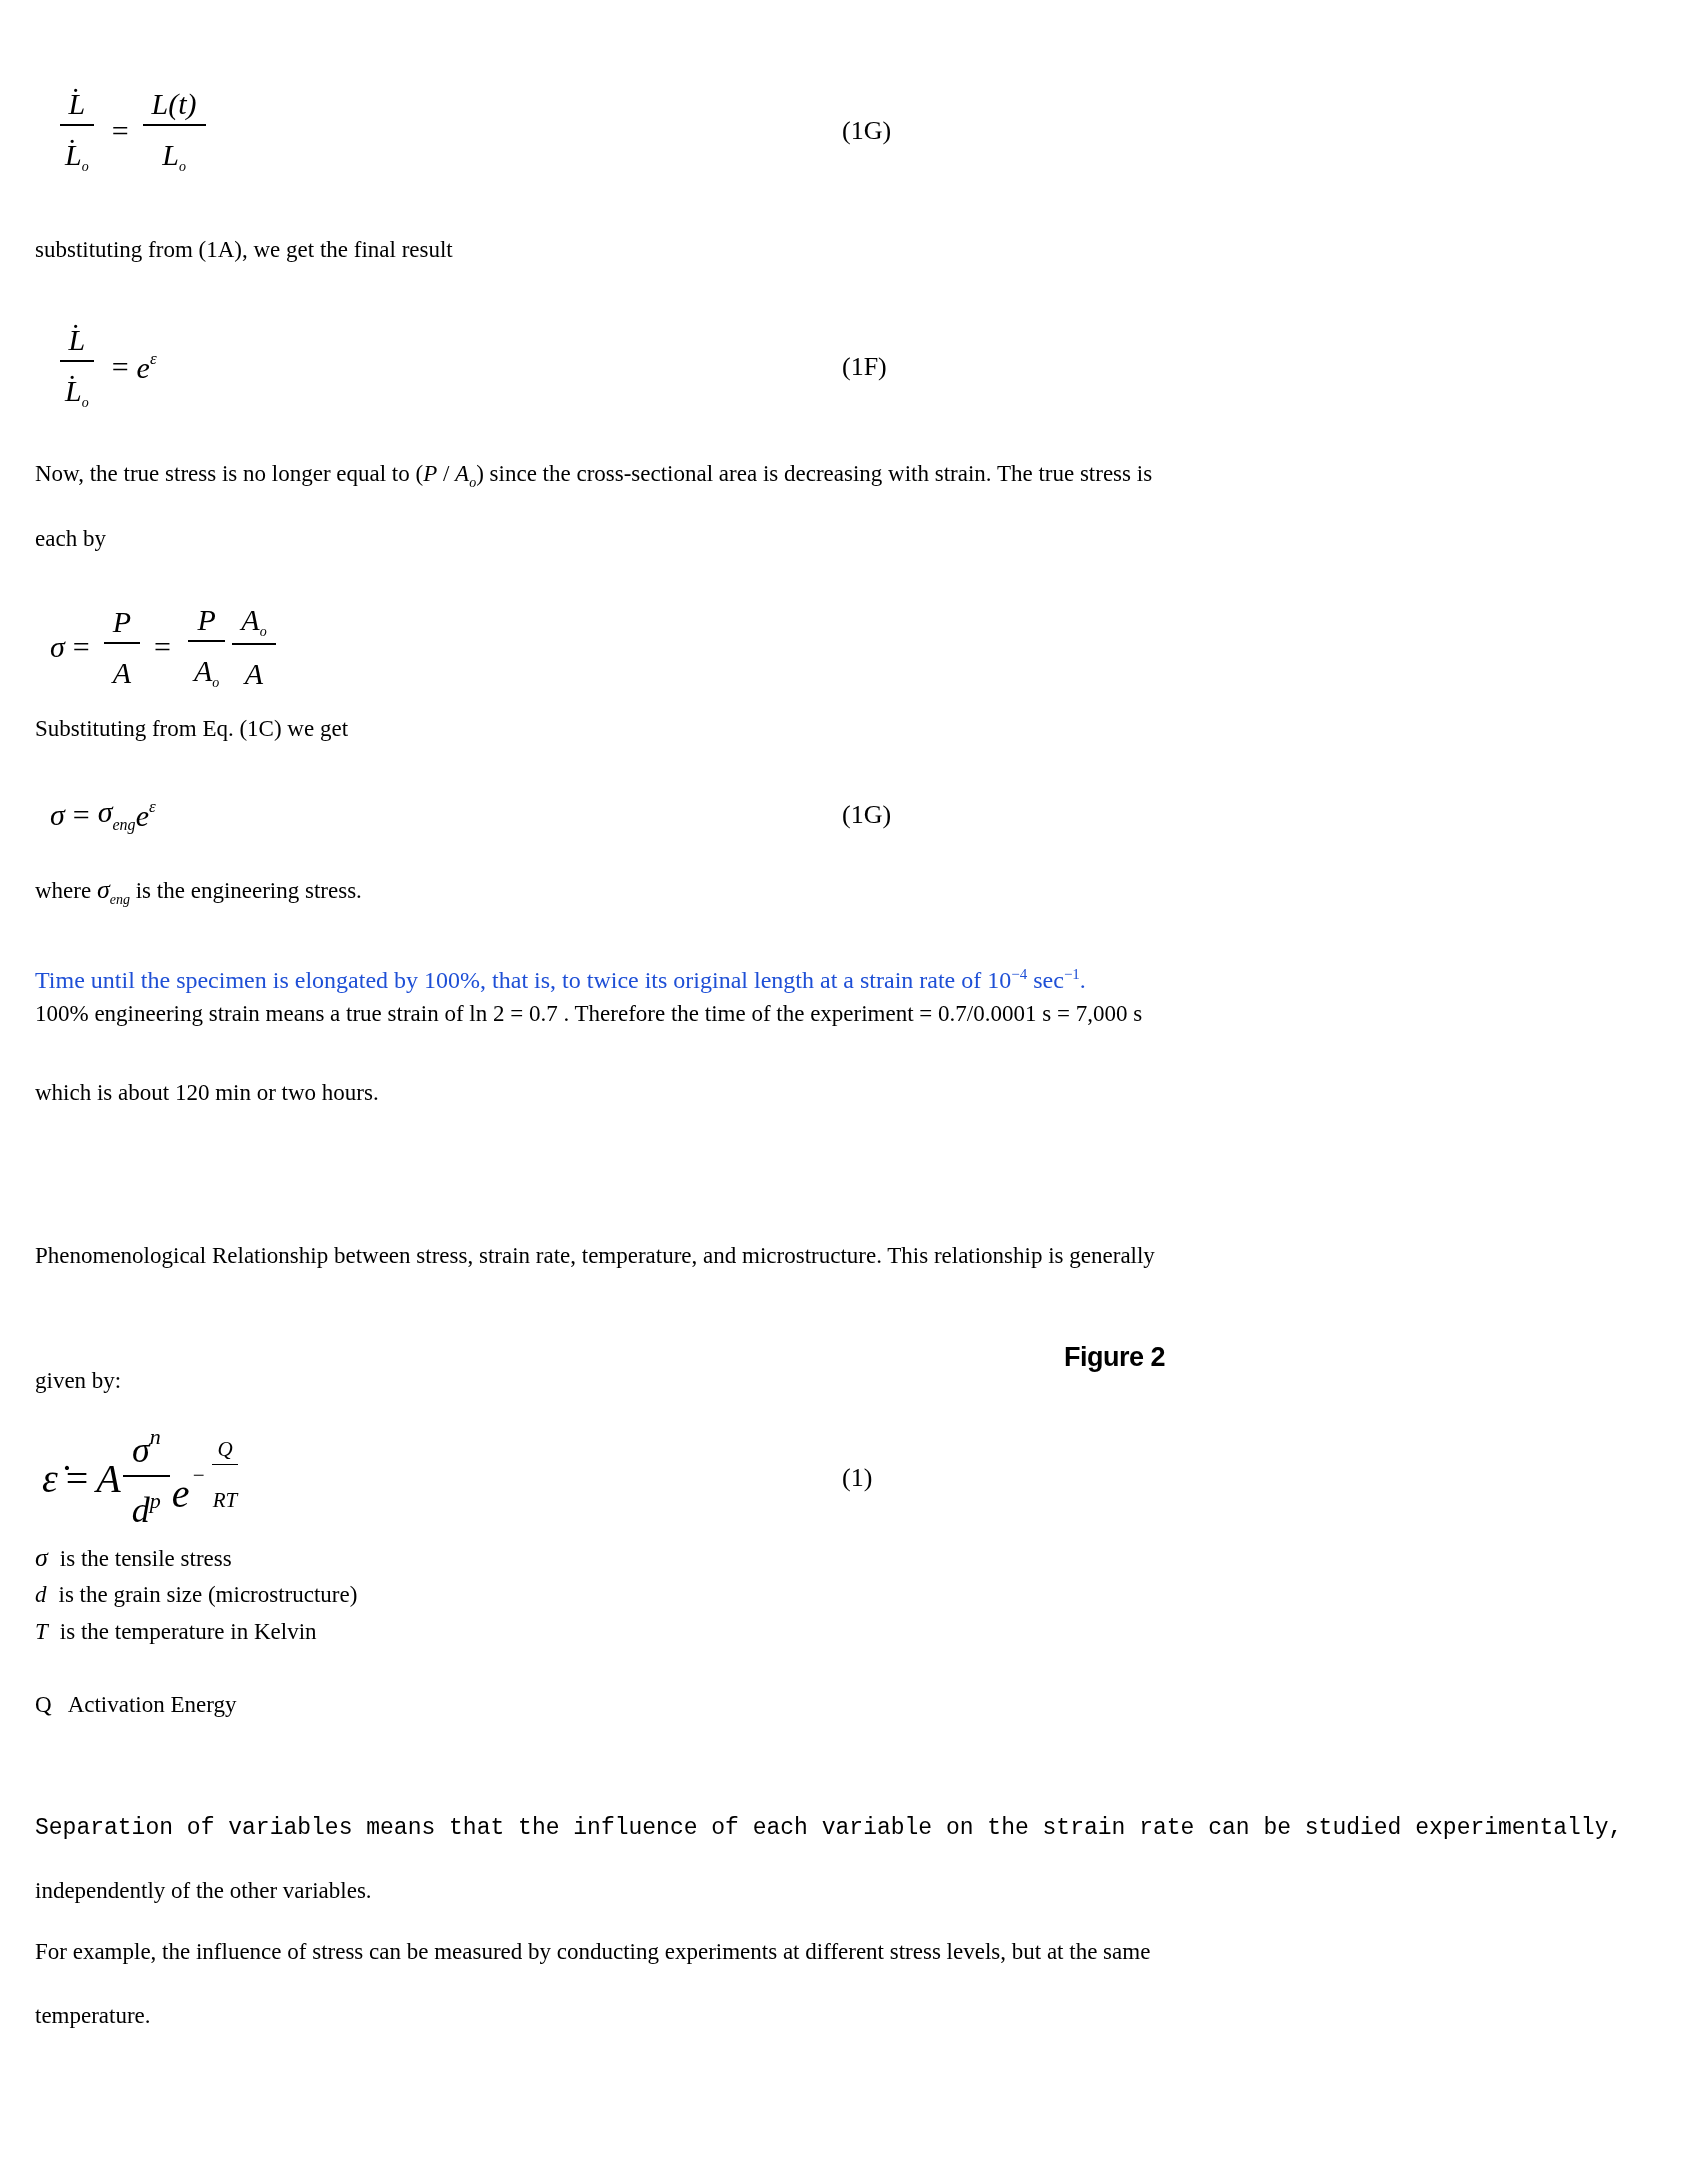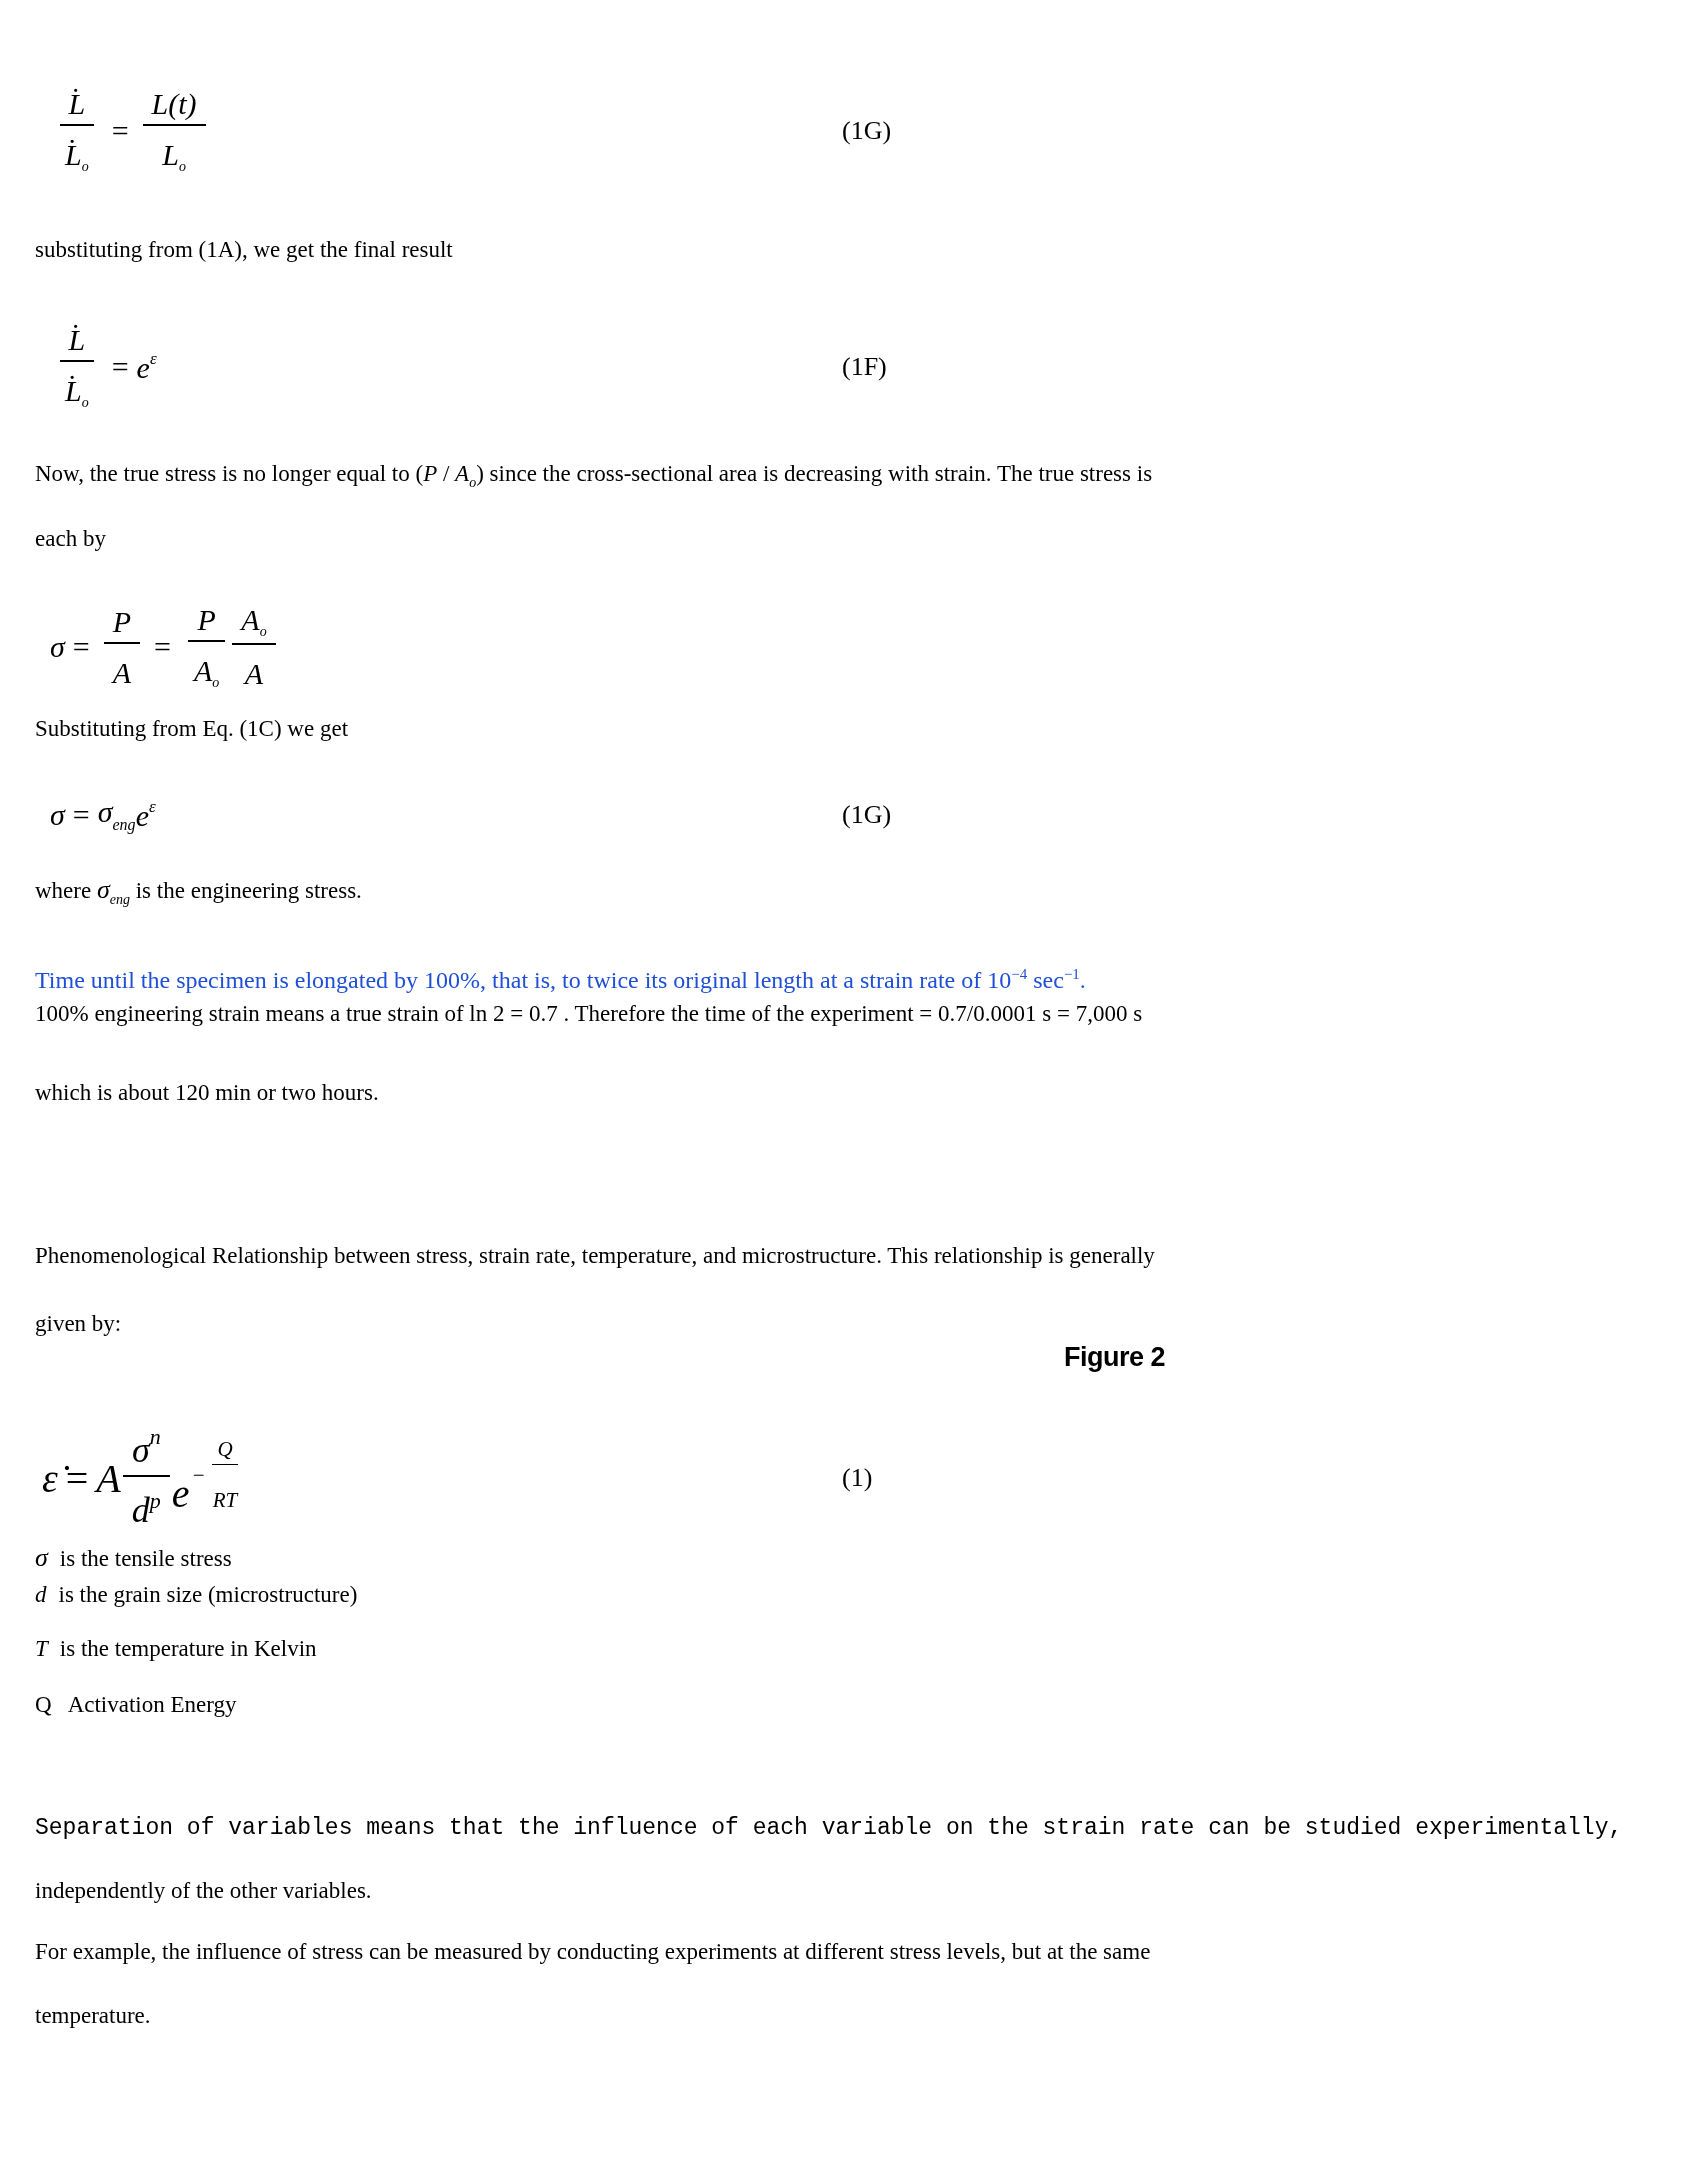--- a/index.html
+++ b/index.html
@@ -118,21 +118,21 @@
 
   <div class="line blue" style="top: 960px; font-size: 24px; color: rgb(30, 79, 214); text-align: right;">
     <span>Time until the specimen is elongated by 100%, that is, to twice its original length at a strain rate of 10</span><span class="spx">−4</span><span> sec</span><span class="spx">−1</span><span>.</span>
   </div>
 
   <div class="line" style="top:1000px;">100% engineering strain means a true strain of ln 2 = 0.7 . Therefore the time of the experiment = 0.7/0.0001 s = 7,000 s</div>
   <div class="line" style="top:1079px;">which is about 120 min or two hours.</div>
 
 
   <div class="line" style="top:1242px;">Phenomenological Relationship between stress, strain rate, temperature, and microstructure. This relationship is generally</div>
-  <div class="line" style="top:1310px;">given by:</div>
+  <div class="line" style="top:1367px;">given by:</div>
 
   <div class="figcap" style="left:1064px; top:1342px;">Figure 2</div>
 
   <div class="eq-row eq-big" style="left:42px; top:1411px; height:134px;">
     <span>ε̇</span>
     <span class="eqsign">=</span>
     <span>A</span>
     <span class="frac" style="margin:0 2px;">
       <span class="num"><span>σ</span><span class="supn">n</span></span>
       <span class="den"><span>d</span><span class="supp">p</span></span>
@@ -146,21 +146,21 @@
         </span></span>
     <span class="eq-label" style="left:800px;">(1)</span>
   </div>
 
   <div class="line" style="top:1544px;">
     <span class="it sym" style="font-size:26px;">σ</span><span>is the tensile stress</span>
   </div>
   <div class="line" style="top:1581px;">
     <span class="it sym">d</span><span>is the grain size (microstructure)</span>
   </div>
-  <div class="line" style="top:1618px;margin-top:17px;">
+  <div class="line" style="top:1618px;">
     <span class="it sym">T</span><span>is the temperature in Kelvin</span>
   </div>
   <div class="line" style="top:1691px;">
     <span class="sym" style="margin-right:16px;">Q</span><span>Activation Energy</span>
   </div>
 
   <div class="line" style="top:1814px;font-family:Liberation Mono, monospace;">Separation of variables means that the influence of each variable on the strain rate can be studied experimentally,</div>
   <div class="line" style="top:1877px;">independently of the other variables.</div>
   <div class="line" style="top:1938px;">For example, the influence of stress can be measured by conducting experiments at different stress levels, but at the same</div>
   <div class="line" style="top:2002px;">temperature.</div>

